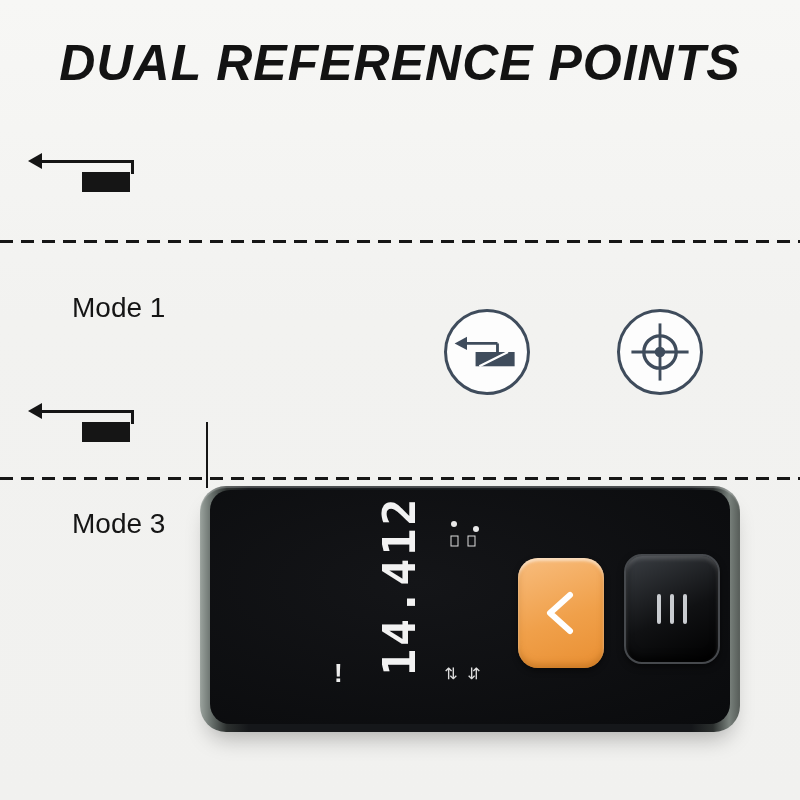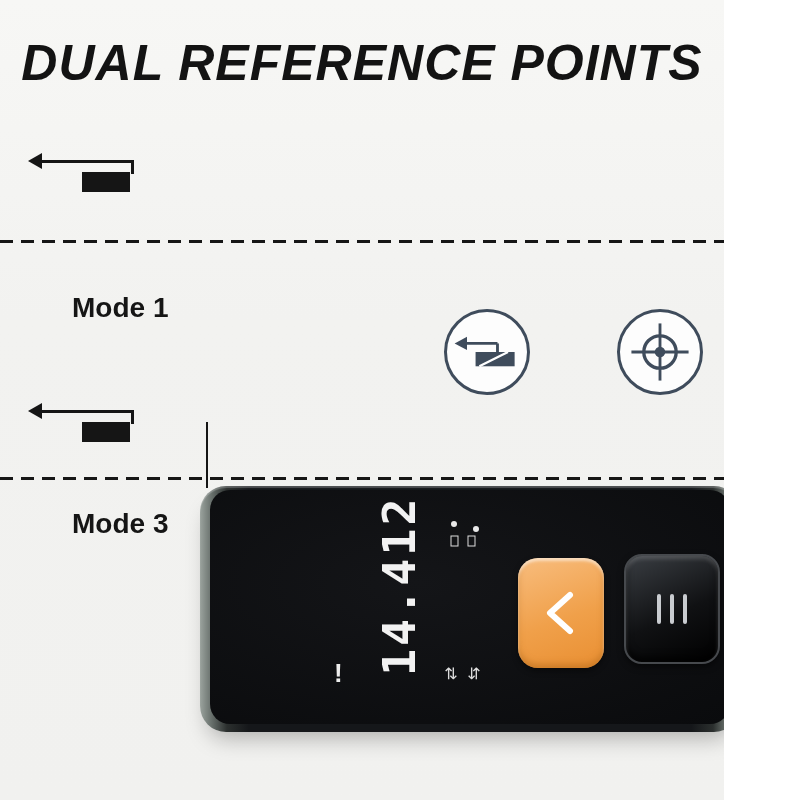--- a/index.html
+++ b/index.html
@@ -1,17 +1,17 @@
 <!DOCTYPE html>
 <html><head>
 <meta charset="utf-8">
 <style>
   html,body { margin:0; padding:0; }
   .page {
-    position:relative; width:724px; height:800px; overflow:hidden;
+    position:relative; width:800px; height:800px; overflow:hidden;
     background:linear-gradient(180deg,#f7f7f5 0%,#f2f2f0 40%,#f1f1ef 100%);
     font-family:"Liberation Sans", sans-serif;
   }
 
   
   .title {
     position:absolute; top:34px; left:0; width:100%; margin:0;
     text-align:center; font-size:50px; font-weight:bold; font-style:italic;
     letter-spacing:1px; color:#131313;
   }
@@ -26,21 +26,21 @@
   .diagram-1 { left:28px; top:150px; }
   .diagram-2 { left:28px; top:400px; }
 
   .pointer-line { position:absolute; left:206px; top:422px; width:2px; height:66px; background:#151515; }
 
   .dashed { position:absolute; left:0; width:800px; height:3px;
     background:repeating-linear-gradient(90deg,#161616 0 13px,transparent 13px 21px); }
   .dashed-1 { top:240px; }
   .dashed-2 { top:477px; }
 
-  .mode-label { position:absolute; left:72px; font-size:28px; color:#151515;font-weight:bold; }
+  .mode-label { position:absolute; left:72px; font-size:28px; color:#151515; }
   .mode-label.m1 { top:292px; }
   .mode-label.m2 { top:508px; }
 
   
   .circle-icon { position:absolute; top:309px; width:86px; height:86px; box-sizing:border-box;
     border:3px solid #3f4c5c; border-radius:50%; background:#fdfdfd;
     display:flex; align-items:center; justify-content:center; }
   .circle-ref { left:444px; }
   .circle-target { left:617px; }
 

